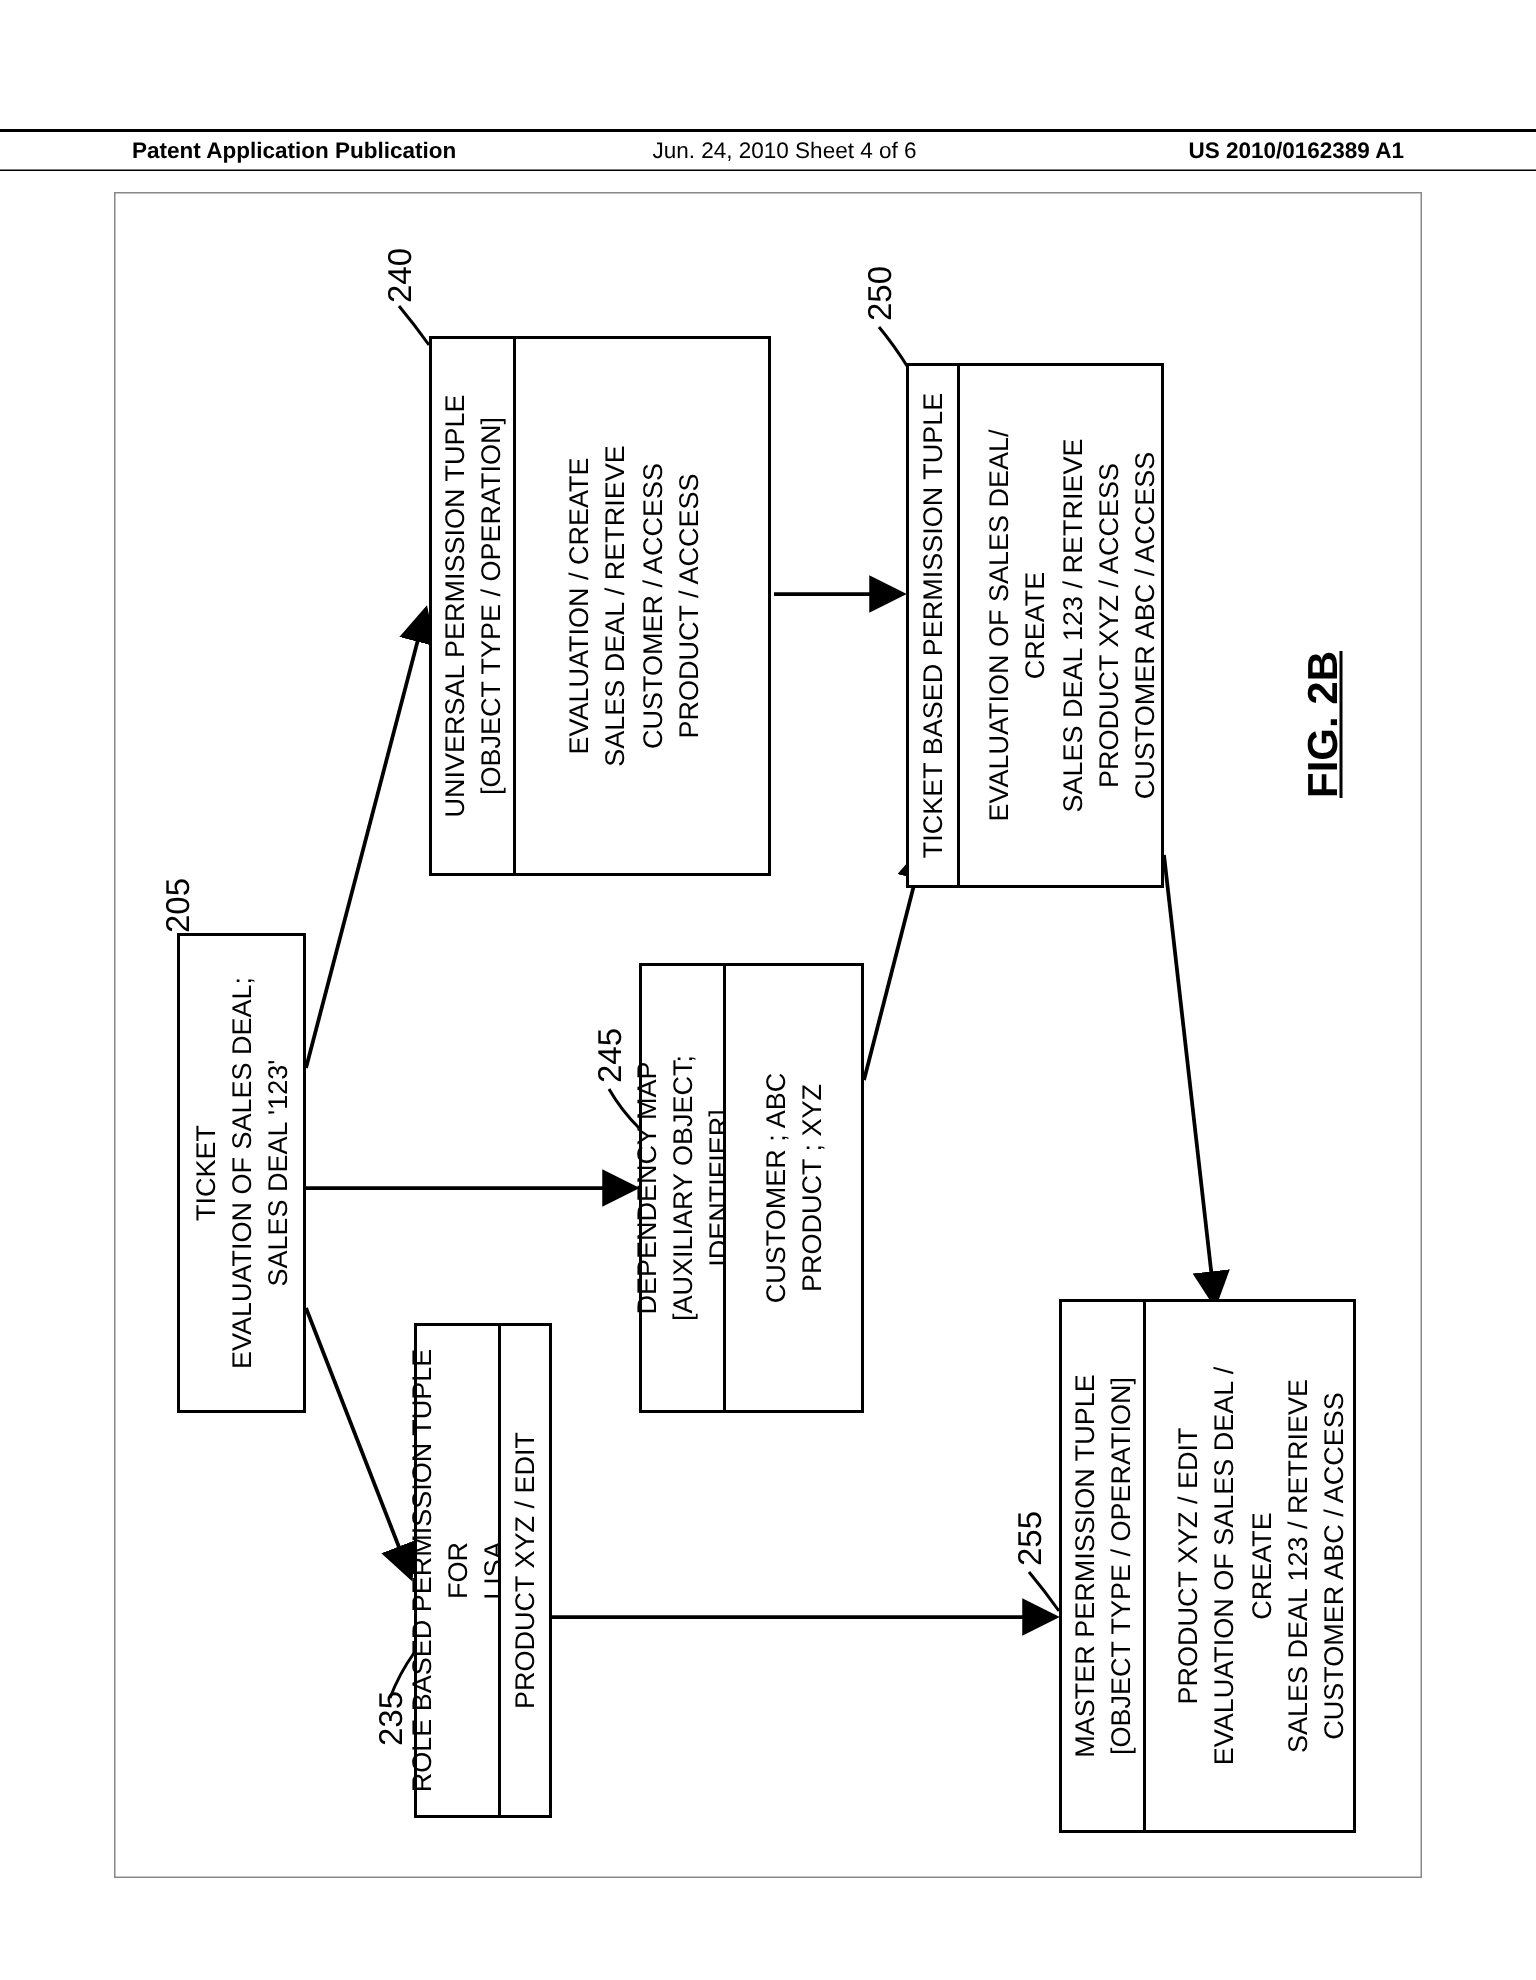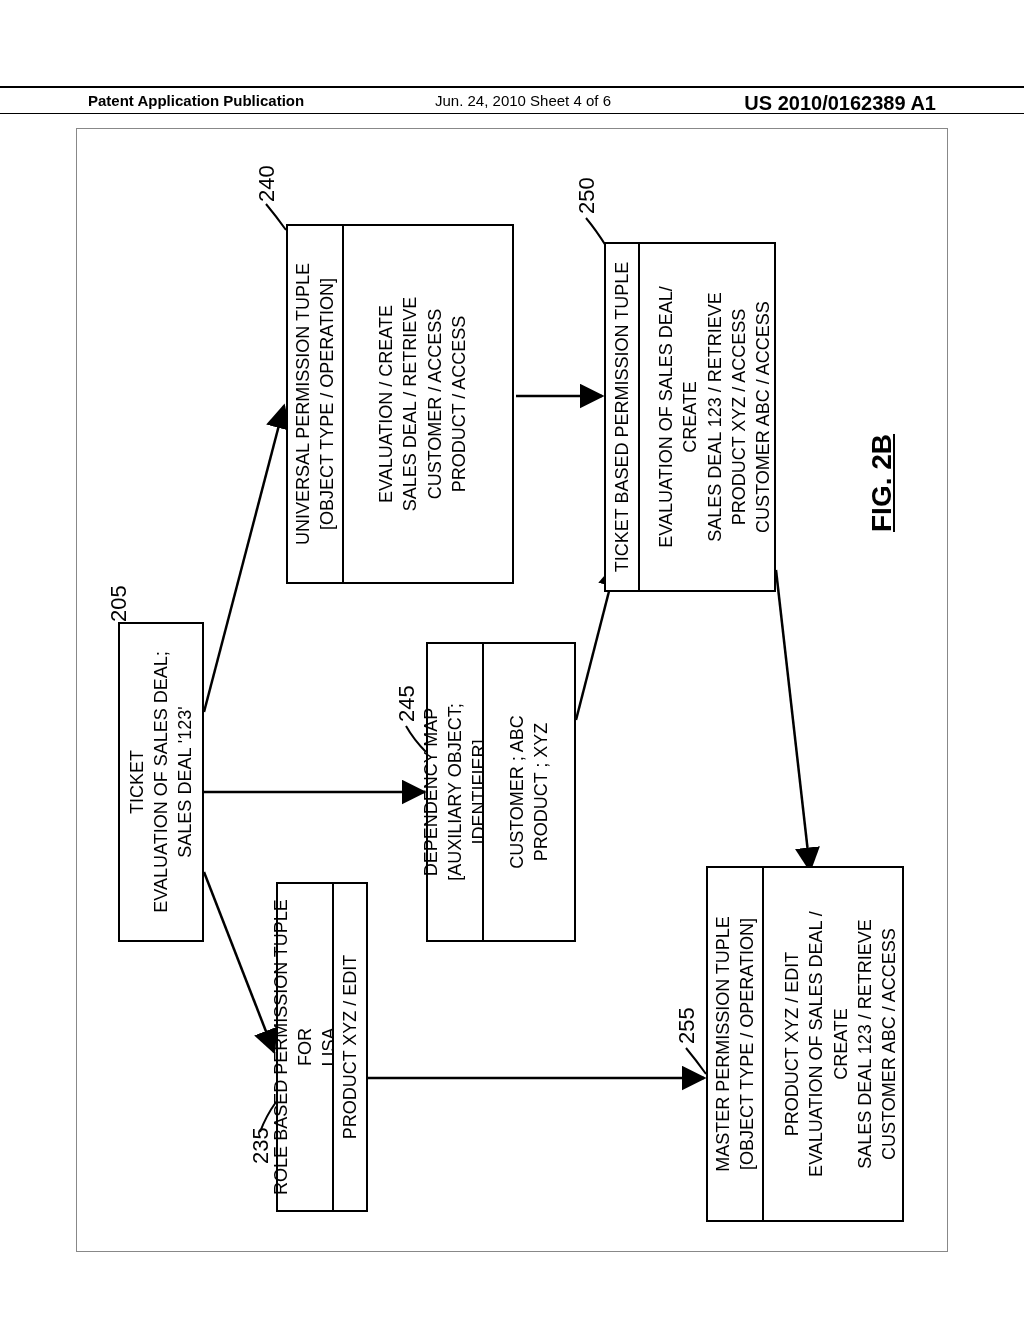--- a/index.html
+++ b/index.html
@@ -36,21 +36,21 @@
     left: 396px;
     top: 4px;
     font-size: 15px;
     margin-left: 39px;
   }
   .header-right {
     position: absolute;
     right: 88px;
     top: 4px;
     font-weight: bold;
-    font-size: 20px;
+    font-size: 15px;
   }
   .border-frame {
     position: absolute;
     top: 128px;
     left: 76px;
     width: 872px;
     height: 1124px;
     border: 1px solid #888;
   }
 

